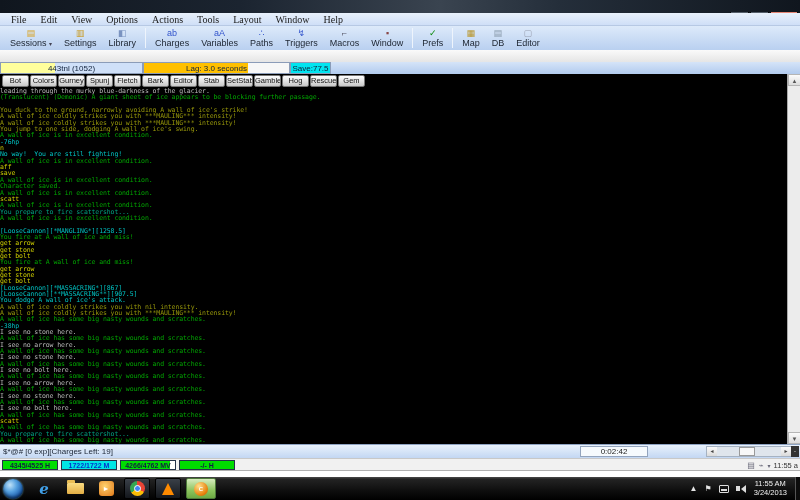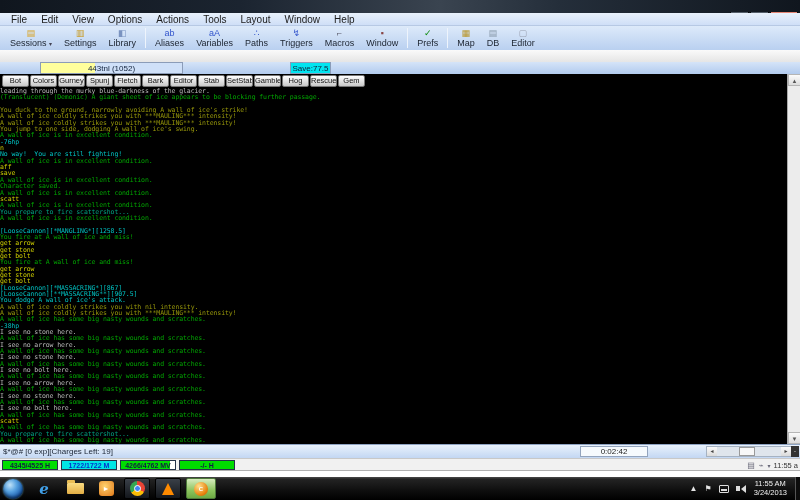--- a/index.html
+++ b/index.html
@@ -11,21 +11,21 @@
   .titlebar{top:0;height:23px;background:linear-gradient(90deg,#10161e 0%,#1b2430 30%,#3a4450 55%,#242e3a 70%,#10161e 100%);color:#fff;display:flex;align-items:flex-end;}
   .cmud-logo{width:9px;height:9px;border-radius:50%;background:radial-gradient(circle at 35% 30%,#ffd24a,#e06a10 70%);margin:0 4px 0 3px;flex:none;}
   .title-text{font-size:9px;line-height:13px;text-shadow:0 1px 2px #000;}
   .ghost-tab{width:60px;height:10px;background:rgba(90,100,115,.45);border-radius:3px 3px 0 0;margin-left:18px;margin-top:3px;}
   .ghost-tab2{width:90px;height:9px;background:rgba(60,70,85,.5);border-radius:2px;margin-left:120px;}
   .winbtns{margin-left:auto;display:flex;margin-right:2px;}
   .winbtn{width:19px;height:11px;border:1px solid #0a0a0a;border-top:none;border-radius:0 0 3px 3px;background:linear-gradient(#5a6470,#2a313a 45%,#161b22);color:#fff;font-size:7px;line-height:10px;text-align:center;margin-left:1px;}
   .winbtn.close{width:28px;background:linear-gradient(#e88d7c,#c3402c 45%,#8f2213);}
 
   
-  .menubar{top:13px;height:13px;background:linear-gradient(#e8f1fb,#cfdff7);display:flex;align-items:center;padding-left:4px;border-bottom:1px solid #b7c9e4;}
+  .menubar{top:13px;height:13px;background:linear-gradient(#e8f1fb,#cfdff7);display:flex;align-items:center;padding-left:4px;border-bottom:1px solid #b7c9e4;font-family:Liberation Serif, serif;}
   .menu-item{font-size:10px;color:#1a1a1a;padding:0 7px;line-height:13px;}
 
   
   .toolbar{top:26px;height:24px;background:linear-gradient(#ddeafa,#b9d0f0);display:flex;align-items:stretch;padding-left:4px;}
   .tb-group{display:flex;align-items:stretch;}
   .tb-sep{width:1px;background:#93a9cc;border-right:1px solid #eef4fc;margin:2px 3px;}
   .tb-item{display:flex;flex-direction:column;align-items:center;justify-content:center;padding:1px 6px;}
   .tb-icon{font-size:9px;line-height:10px;height:10px;}
   .tb-label{font-size:9px;color:#1c2430;line-height:10px;white-space:nowrap;}
   .tb-caret{font-size:6px;color:#445;}
@@ -34,21 +34,21 @@
   .tabrow{top:50px;height:24px;background:linear-gradient(#fafafa,#d2d2d2);display:flex;align-items:flex-end;padding-left:1px;border-bottom:1px solid #9a9a9a;}
   .stab{height:11px;border:1px solid #8a8a8a;border-bottom:none;border-radius:2px 2px 0 0;background:linear-gradient(#efefef,#d6d6d6);font-size:7.5px;font-weight:bold;color:#222;line-height:10px;padding:0 6px;margin-right:1px;display:flex;align-items:center;white-space:nowrap;}
   .stab.active{background:#fdfdfd;}
   .stab.dot::before{content:"●";color:#17c317;font-size:6px;margin-right:3px;}
 
   
   .statusrow{top:62px;height:12px;background:linear-gradient(#d5e4f8,#b2cbee);}
   .seg{position:absolute;top:0;height:12px;border:1px solid #8b9cb8;overflow:hidden;}
   .seg .fill{position:absolute;top:0;left:0;bottom:0;}
   .seg .lbl{position:absolute;inset:0;text-align:center;font-size:8px;line-height:11px;color:#10203a;white-space:nowrap;}
-  .seg-tnl{left:0;width:143px;background:#cfe0f8;margin-left:40px;}
+  .seg-tnl{left:0;width:143px;background:#cfe0f8;}
   .seg-tnl .fill{width:38%;background:#ffff9c;}
   .seg-lag{left:143px;width:147px;background:#f7f7f7;}
   .seg-lag .fill{width:72%;background:#ffc000;}
   .seg-save{left:290px;width:41px;background:#00e4f0;}
   .seg-send{left:331px;width:146px;background:#ececec;}
 
   
   .buttonrow{top:74px;height:14px;background:#000;display:flex;align-items:center;padding-left:2px;}
   .mbtn{width:27px;height:12px;margin-right:1px;border:1px solid #777;border-radius:2px;background:linear-gradient(#fefefe,#c9c9c9);font-size:7.5px;color:#111;text-align:center;line-height:10px;white-space:nowrap;overflow:hidden;}
 
@@ -155,21 +155,21 @@
       <div class="tb-item">
         <span class="tb-icon" style="color: rgb(122, 147, 192);">◧</span>
         <span class="tb-label"><span>Library</span> <span class="tb-caret"></span></span>
       </div>
     </div>
   <div class="tb-sep"></div>
   <div class="tb-group">
 
       <div class="tb-item">
         <span class="tb-icon" style="color: rgb(51, 85, 204);">ab</span>
-        <span class="tb-label">Aliases</span>
+        <span class="tb-label">Charges</span>
       </div>
 
       <div class="tb-item">
         <span class="tb-icon" style="color: rgb(51, 85, 204);">aA</span>
         <span class="tb-label">Variables</span>
       </div>
 
       <div class="tb-item">
         <span class="tb-icon" style="color: rgb(51, 85, 204);">∴</span>
         <span class="tb-label">Paths</span>
@@ -228,20 +228,24 @@
     <div class="stab">Chat</div>
     <div class="stab dot">INFO</div>
     <div class="stab dot">Herochat</div>
     <div class="stab dot">tells</div>
   </div>
 
 <div class="row statusrow">
   <div class="seg seg-tnl">
     <div class="fill"></div>
     <div class="lbl">443tnl (1052)</div>
+  </div>
+  <div class="seg seg-lag">
+    <div class="fill"></div>
+    <div class="lbl">Lag: 3.0 seconds</div>
   </div>
   <div class="seg seg-save">
     <div class="lbl">Save:77.5</div>
   </div>
 </div>
 
 <div class="row buttonrow">
 
 <div class="mbtn">Bot</div>
     <div class="mbtn">Colors</div>

